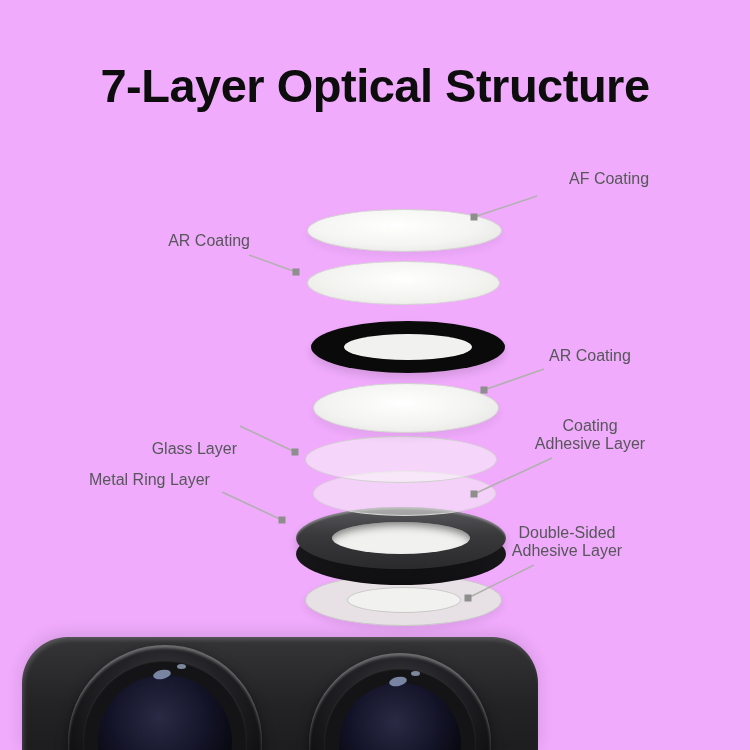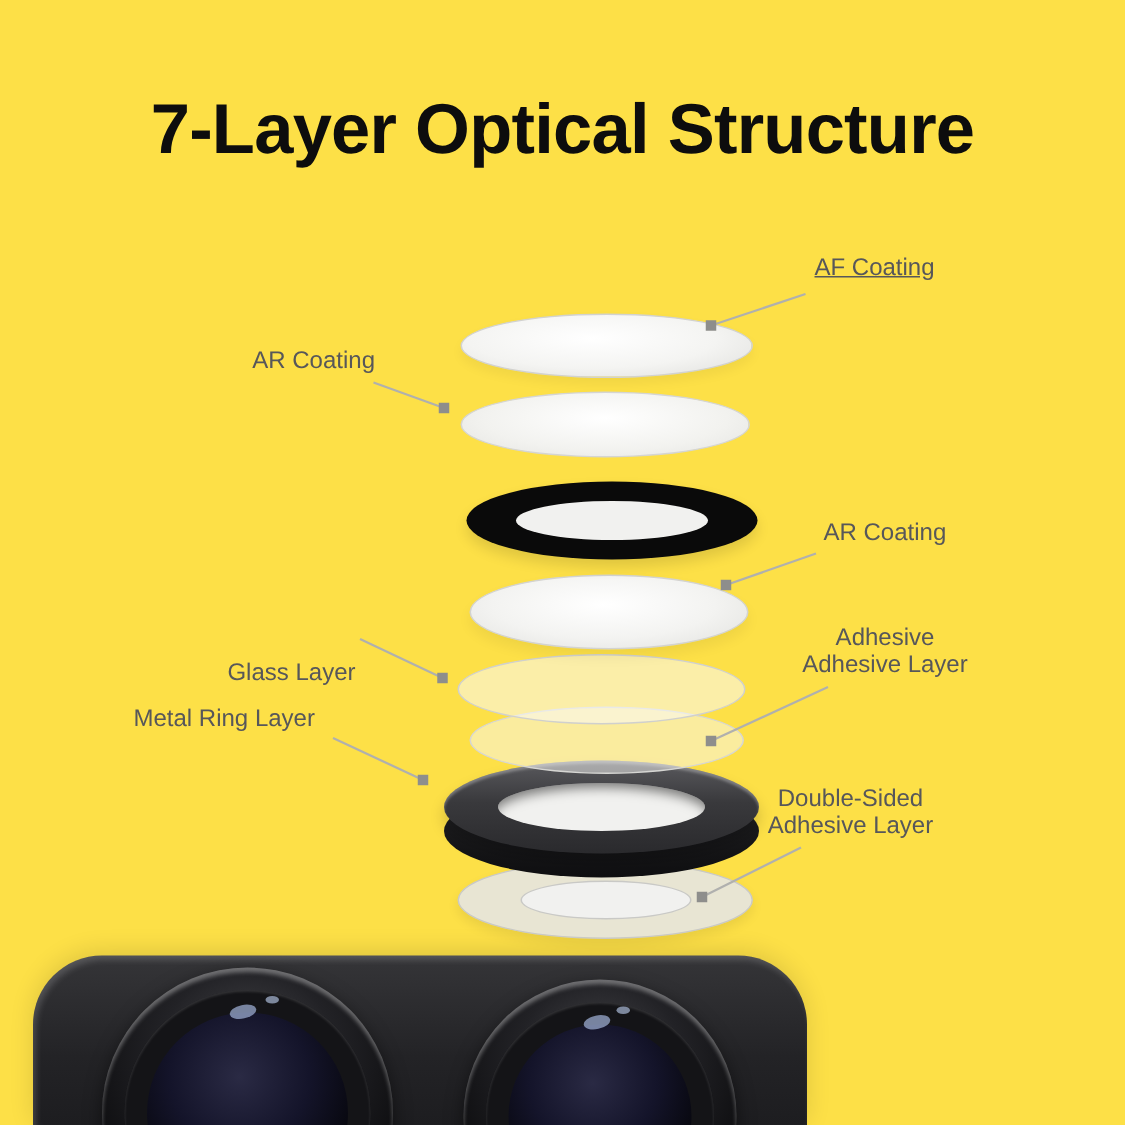--- a/index.html
+++ b/index.html
@@ -2,21 +2,21 @@
 <html><head>
 <meta charset="utf-8">
 <style>
   * { margin: 0; padding: 0; box-sizing: border-box; }
   html, body { background: #e4e4e2; }
   #canvas {
     position: relative;
     width: 750px;
     height: 750px;
     margin: 0 auto;
-    background: #fde047;
+    background: #f0abfc;
     overflow: hidden;
     font-family: "Liberation Sans", sans-serif;
   }
   .title {
     position: absolute;
     top: 58px;
     left: 0;
     right: 0;
     text-align: center;
     font-size: 47px;
@@ -133,21 +133,21 @@
   
   .overlay { position: absolute; left: 0; top: 0; z-index: 30; pointer-events: none; }
   .callout-line { stroke: #b0b0ae; stroke-width: 1.5; }
   .callout-marker { fill: #8e8e8c; }
   .callout {
     position: absolute; z-index: 31;
     font-size: 16px; line-height: 18px;
     color: #57575a;
   }
   .callout span { display: block; }
-  .co-af      { left: 543px; top: 170px; text-decoration: underline; }
+  .co-af      { left: 569px; top: 170px; }
   .co-ar-up   { left: 130px; top: 232px; width: 120px; text-align: right; }
   .co-ar-low  { left: 549px; top: 347px; }
   .co-glass   { left: 107px; top: 404px; width: 130px; text-align: right; margin-top: 36px; }
   .co-optical { left: 520px; top: 417px; width: 140px; text-align: center; }
   .co-metal   { left: 89px;  top: 471px; width: 130px; text-align: left; }
   .co-double  { left: 492px; top: 524px; width: 150px; text-align: center; }
 </style>
 </head>
 <body>
 
@@ -210,21 +210,21 @@
 
     <line class="callout-line" x1="534" y1="565" x2="468" y2="598"></line>
     <rect class="callout-marker" x="464.5" y="594.5" width="7" height="7"></rect>
   </svg>
 
   <div class="callout co-af">AF Coating</div>
   <div class="callout co-ar-up">AR Coating</div>
   <div class="callout co-ar-low">AR Coating</div>
   <div class="callout co-glass">Glass Layer</div>
   <div class="callout co-optical">
-    <span>Adhesive</span>
+    <span>Coating</span>
     <span>Adhesive Layer</span>
   </div>
   <div class="callout co-metal">Metal Ring Layer</div>
   <div class="callout co-double">
     <span>Double-Sided</span>
     <span>Adhesive Layer</span>
   </div>
 
 </div>
 

